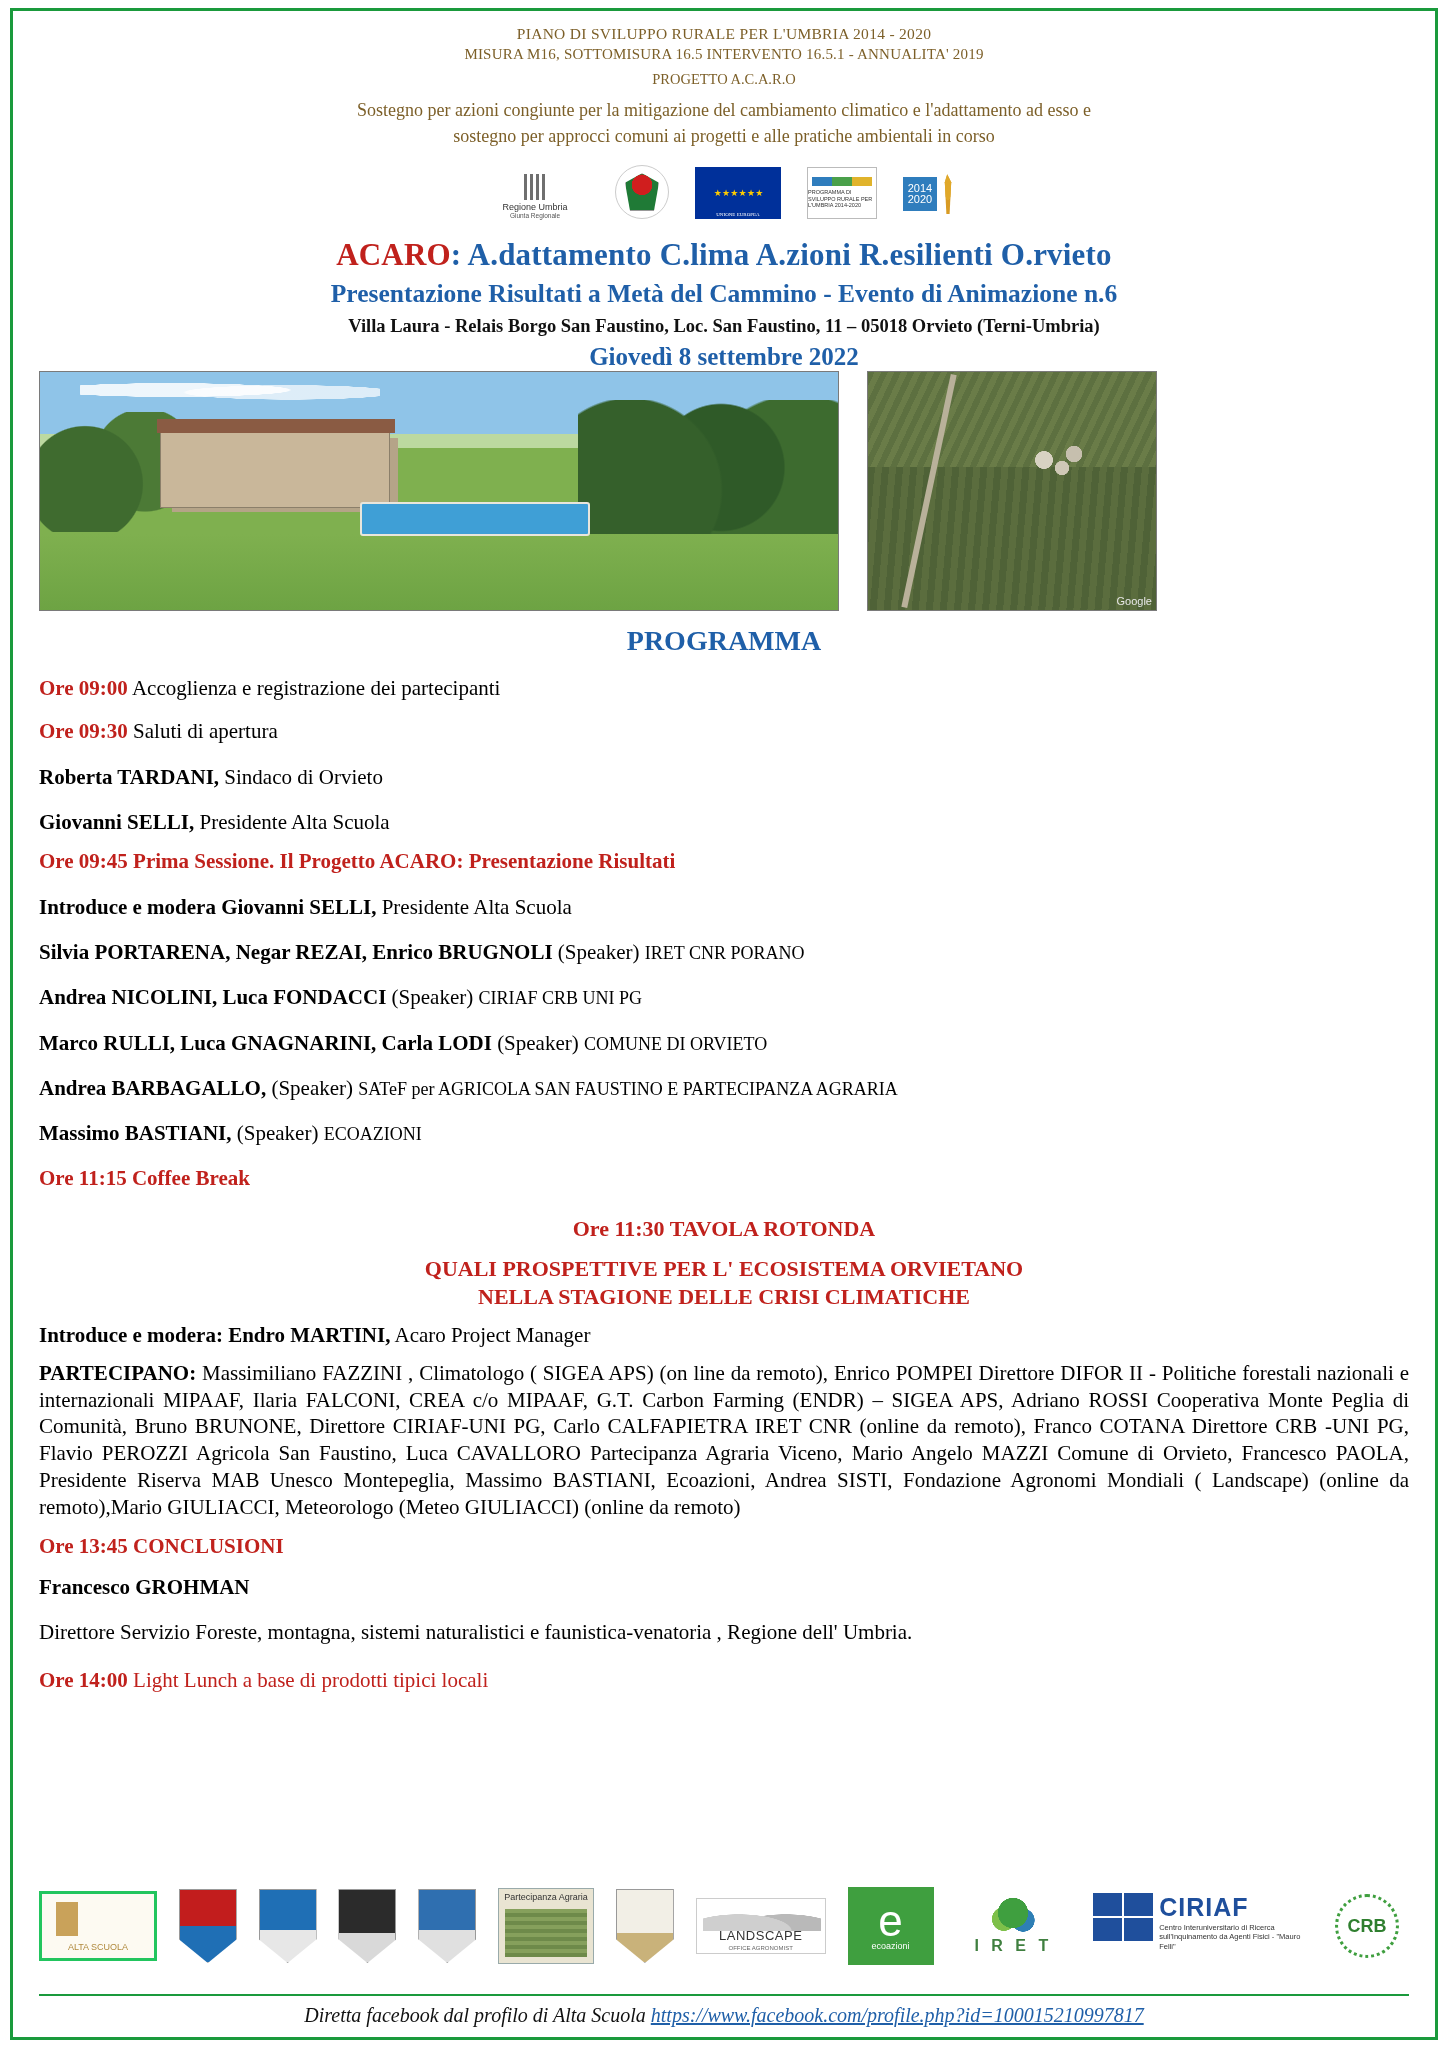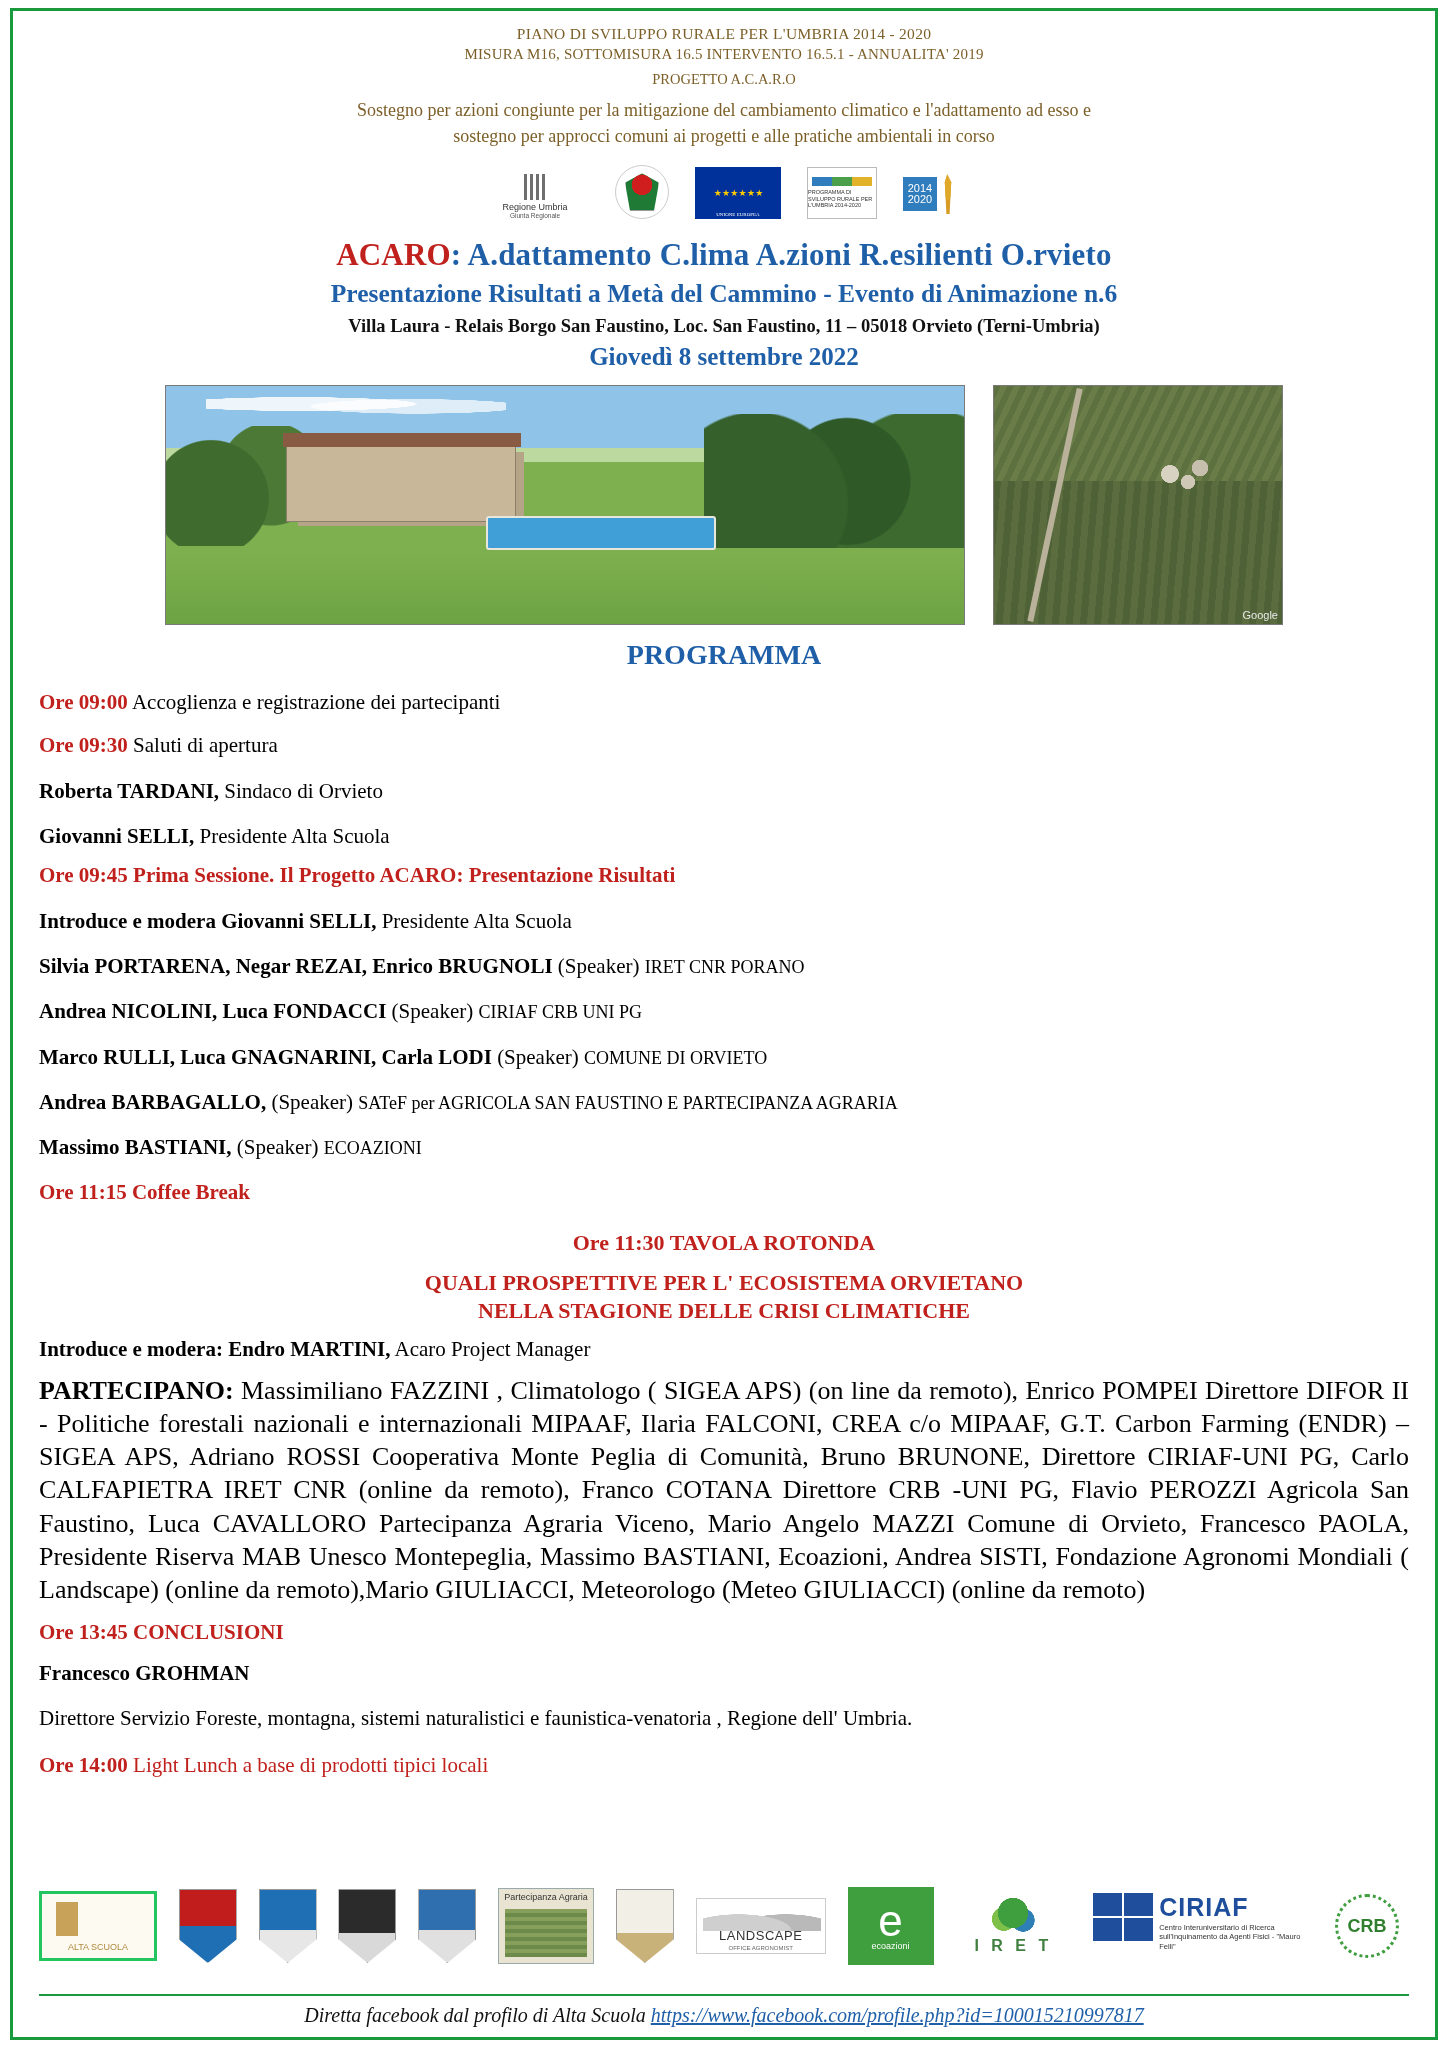--- a/index.html
+++ b/index.html
@@ -68,21 +68,21 @@
       linear-gradient(#d89b24,#d89b24); clip-path: polygon(45% 0,70% 20%,60% 100%,40% 100%,30% 20%);}
 
   
   .title1 { text-align:center; margin-top:18px; font-size:31px; font-weight:bold; color:#1f5fa8; letter-spacing:.2px;}
   .title1 .red { color:#c0211c; }
   .title2 { text-align:center; margin-top:6px; font-size:25.5px; font-weight:bold; color:#1f5fa8;}
   .title3 { text-align:center; margin-top:7px; font-size:18.5px; font-weight:bold; color:#111;}
   .title4 { text-align:center; margin-top:6px; font-size:25px; font-weight:bold; color:#1f5fa8;}
 
   
-  .photos { display:flex; justify-content:center; gap:28px; margin-top:14px; }
+  .photos { display:flex; gap:28px; }
   .photo-left { width:800px; height:240px; border:1px solid #7a7a7a; position:relative; overflow:hidden;
     background: linear-gradient(#8fc4e8 0 26%, #bcd9a0 26% 32%, #7fb04f 32% 100%); }
   .photo-left .sky-clouds { position:absolute;top:6px;left:40px;width:300px;height:24px;
     background: radial-gradient(ellipse at 30% 50%, rgba(255,255,255,.85) 0 40%, transparent 41%),
                 radial-gradient(ellipse at 70% 60%, rgba(255,255,255,.7) 0 35%, transparent 36%);}
   .photo-left .trees-l { position:absolute;left:0;top:40px;width:150px;height:120px;
     background: radial-gradient(circle at 30% 60%, #3f6b2f 0 45%, transparent 46%),
                 radial-gradient(circle at 70% 40%, #4c7a36 0 40%, transparent 41%); }
   .photo-left .villa { position:absolute;left:120px;top:58px;width:230px;height:78px;background:#c9b79a;
     border:1px solid #8b7f6a; box-shadow: 10px 6px 0 -2px #b5a488;}
@@ -114,21 +114,21 @@
   .red { color:#c0211c; }
   .b { font-weight:bold; }
   .sm { font-size:18px; }
   .row { margin-top:18px; }
   .gap { margin-top:16px; }
 
   .center { text-align:center; }
   .tr-title { color:#c0211c; font-weight:bold; font-size:22px; }
   .tr-sub { color:#c0211c; font-weight:bold; font-size:22px; line-height:1.25;}
 
-  .para { margin-top:10px; font-size:26px; line-height:1.28; text-align:justify;}
+  .para { margin-top:10px; font-size:21px; line-height:1.28; text-align:justify;}
 
   
   .bottom-logos { position:absolute; left:26px; right:26px; bottom:56px; height:110px;
     display:flex; align-items:center; justify-content:space-between; }
   .blogo { display:flex; align-items:center; justify-content:center; }
 
   .bl-altascuola { width:118px;height:70px;border:3px solid #22c55e; background:#fdfaf2; position:relative;}
   .bl-altascuola .tower{position:absolute;left:14px;top:8px;width:22px;height:34px;background:#c9a25a;}
   .bl-altascuola .txt{position:absolute;bottom:6px;width:100%;text-align:center;font-size:9px;color:#b08a3e;font-family:"Liberation Sans",sans-serif;}
 

